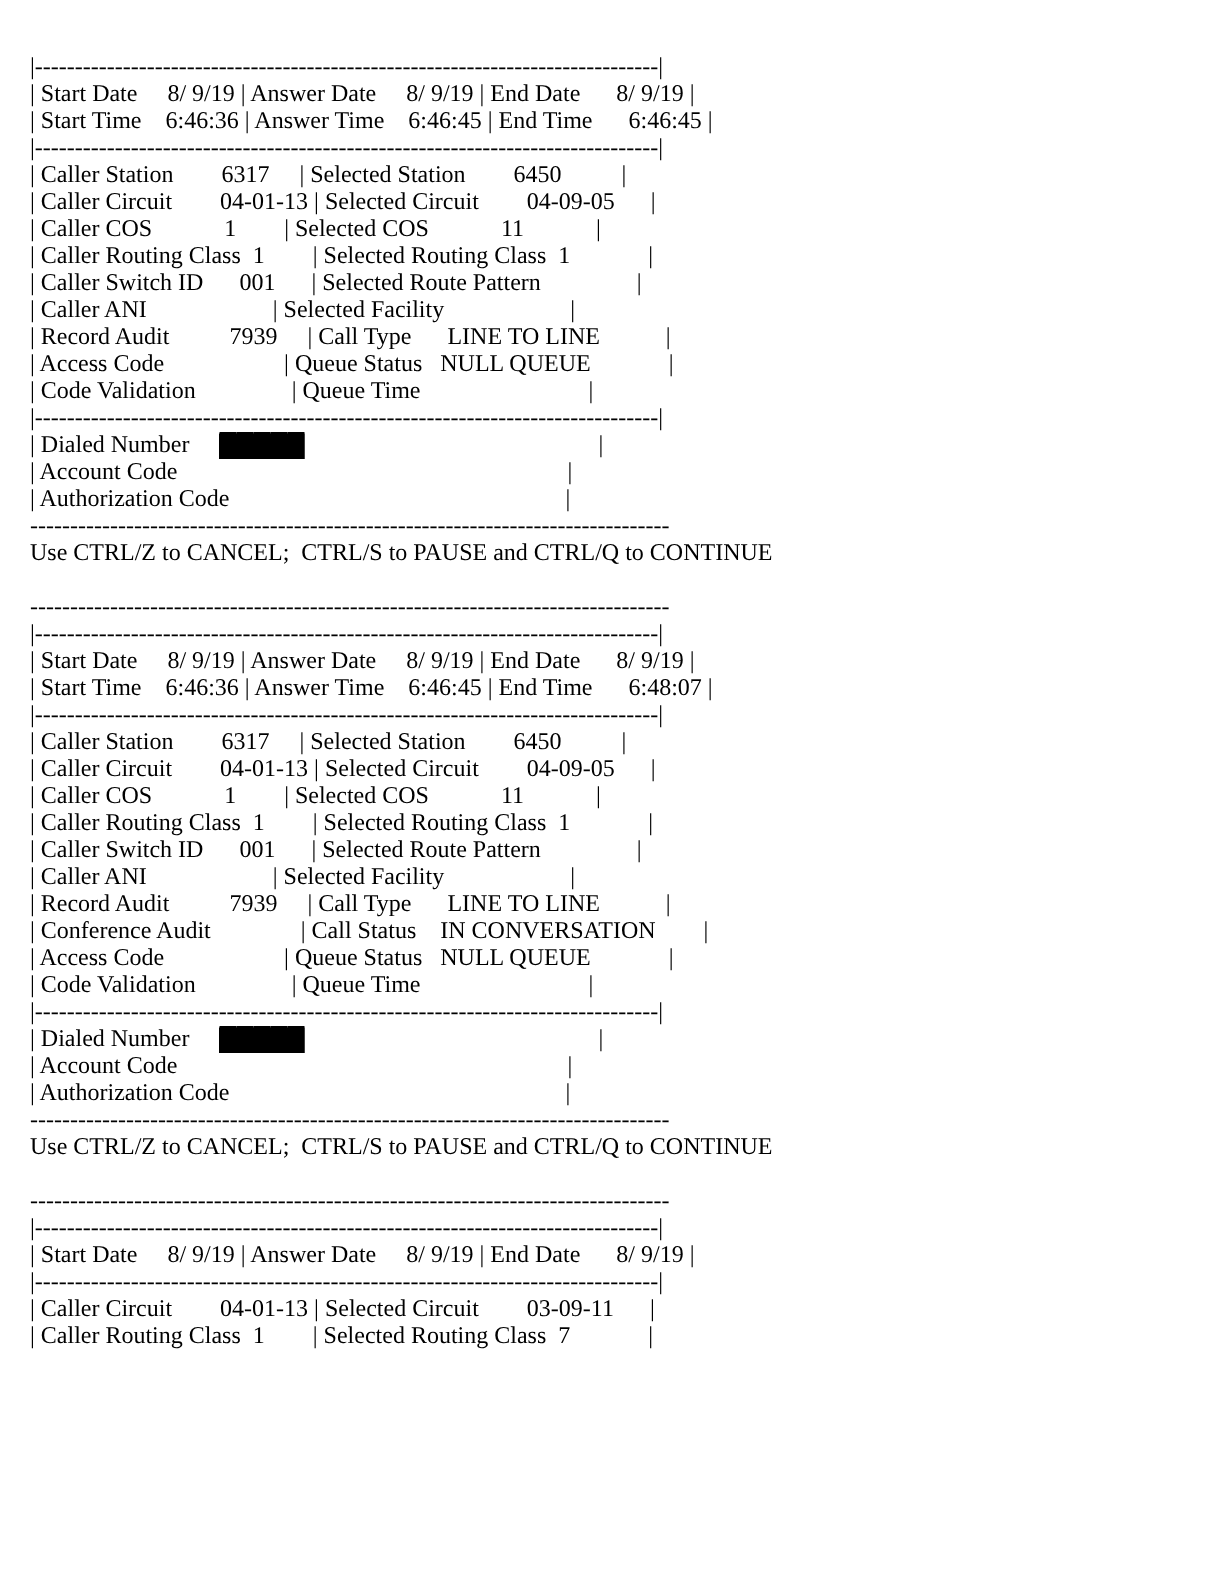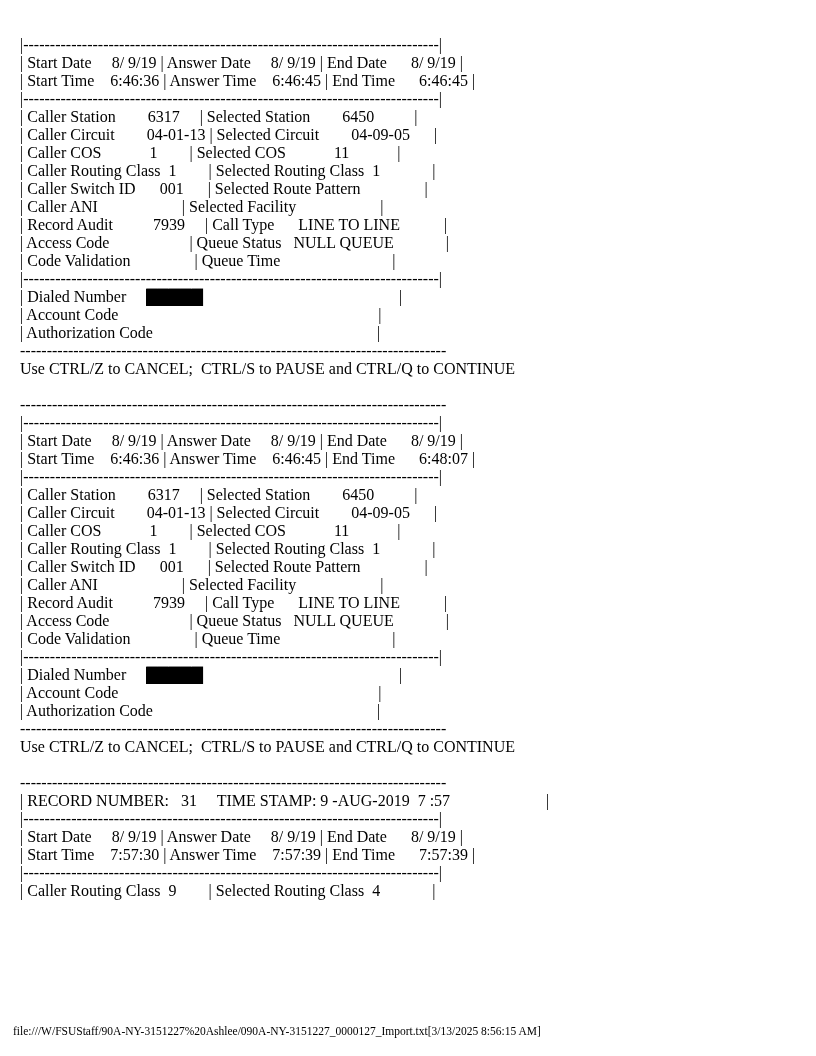--- a/index.html
+++ b/index.html
@@ -73,31 +73,30 @@
       <div class="line">| Start Date     8/ 9/19 | Answer Date     8/ 9/19 | End Date      8/ 9/19 |</div>
       <div class="line">| Start Time    6:46:36 | Answer Time    6:46:45 | End Time      6:48:07 |</div>
       <div class="line">|------------------------------------------------------------------------------|</div>
       <div class="line">| Caller Station        6317     | Selected Station        6450          |</div>
       <div class="line">| Caller Circuit        04-01-13 | Selected Circuit        04-09-05      |</div>
       <div class="line">| Caller COS            1        | Selected COS            11            |</div>
       <div class="line">| Caller Routing Class  1        | Selected Routing Class  1             |</div>
       <div class="line">| Caller Switch ID      001      | Selected Route Pattern                |</div>
       <div class="line">| Caller ANI                     | Selected Facility                     |</div>
       <div class="line">| Record Audit          7939     | Call Type      LINE TO LINE           |</div>
+      <div class="line">| Conference Audit               | Call Status    IN CONVERSATION        |</div>
       <div class="line">| Access Code                    | Queue Status   NULL QUEUE             |</div>
       <div class="line">| Code Validation                | Queue Time                            |</div>
       <div class="line">|------------------------------------------------------------------------------|</div>
       <div class="line">| Dialed Number     <span class="redacted" style="background: rgb(0, 0, 0);">█████</span>                                                 |</div>
       <div class="line">| Account Code                                                                 |</div>
       <div class="line">| Authorization Code                                                        |</div>
       <div class="line">--------------------------------------------------------------------------------</div>
       <div class="line">Use CTRL/Z to CANCEL;  CTRL/S to PAUSE and CTRL/Q to CONTINUE</div>
       <div class="line">&nbsp;</div>
       <div class="line">--------------------------------------------------------------------------------</div>
-      <div class="line">| RECORD NUMBER:   31     TIME STAMP: 9 -AUG-2019  7 :57                        |</div>
       <div class="line">|------------------------------------------------------------------------------|</div>
       <div class="line">| Start Date     8/ 9/19 | Answer Date     8/ 9/19 | End Date      8/ 9/19 |</div>
-      <div class="line">| Start Time    7:57:30 | Answer Time    7:57:39 | End Time      7:57:39 |</div>
       <div class="line">|------------------------------------------------------------------------------|</div>
-      <div class="line">| Caller Routing Class  9        | Selected Routing Class  4             |</div>
+      <div class="line">| Caller Circuit        04-01-13 | Selected Circuit        03-09-11      |</div>
+      <div class="line">| Caller Routing Class  1        | Selected Routing Class  7             |</div>
     </div>
-  <div class="footer">file:///W/FSUStaff/90A-NY-3151227%20Ashlee/090A-NY-3151227_0000127_Import.txt[3/13/2025 8:56:15 AM]</div>
 </div>
 
 </body></html>

